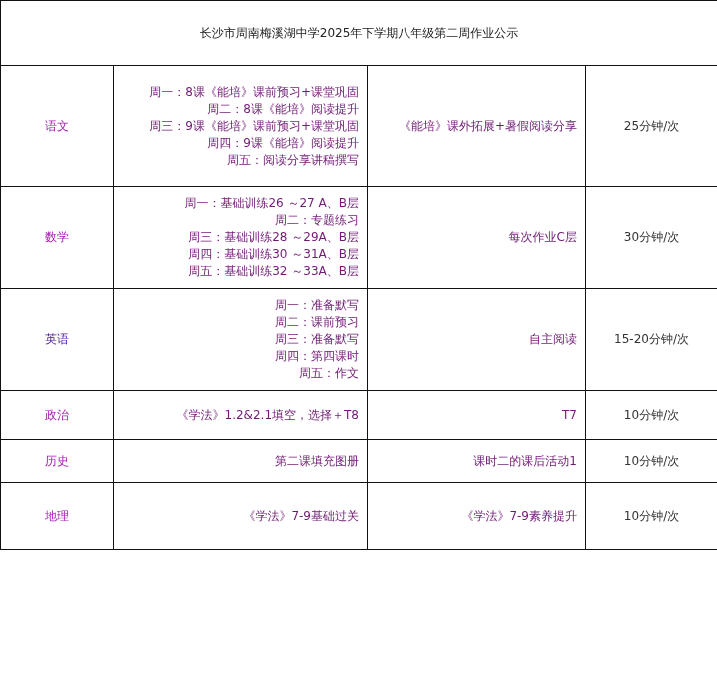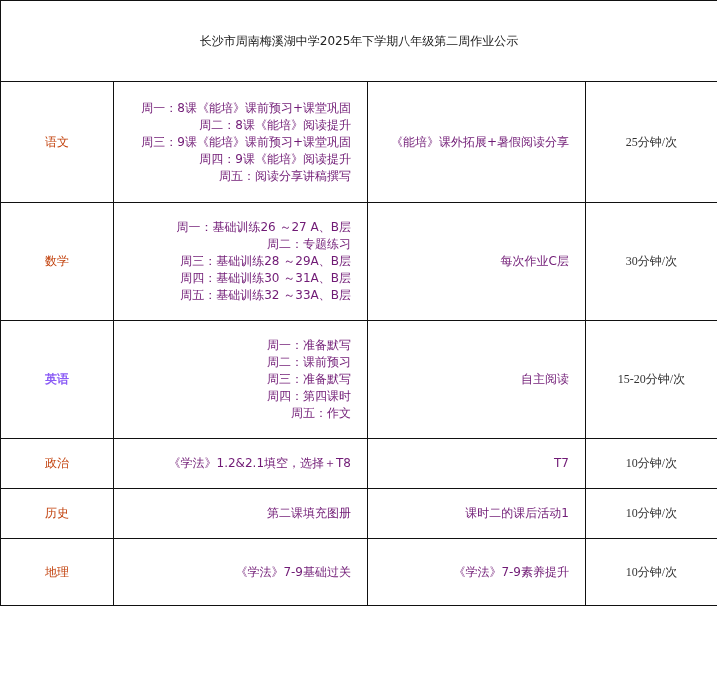--- a/index.html
+++ b/index.html
@@ -4,43 +4,43 @@
   <style>
     html, body { margin: 0; padding: 0; background: #ffffff; }
     body { width: 717px; height: 681px; overflow: hidden; font-family: "DejaVu Sans", "Liberation Sans", sans-serif; color: #222; }
     table.hw {
       border-collapse: collapse;
       width: 717px;
       table-layout: fixed;
     }
     table.hw td {
       border: 1.5px solid #111;
-      padding: 16px;
+      padding: 8px;
       font-size: 12px;
       line-height: 17px;
       vertical-align: middle;
     }
     .title-cell {
       height: 48px;
       text-align: center;
       font-size: 18px;
       color: #222;
       letter-spacing: 0px;
     }
     .head-cell {
       height: 48px;
       text-align: center;
       font-weight: bold;
       font-size: 12px;
       color: #111;
     }
-    .subj { text-align: center; color: #c2410c; }
-    .subj.dark { color: #8b5cf6; font-weight: bold; }
+    .subj { text-align: center; color: #a21caf; }
+    .subj.dark { color: #4c1d95; }
     .basic, .ext { text-align: right; padding-left: 3px !important; color: #701a75; }
-    .time { text-align: center; color: #333; font-family: Liberation Serif, serif; }
+    .time { text-align: center; color: #333; }
     .line { display: block; white-space: nowrap; }
   </style>
 </head>
 <body>
 
 <table class="hw">
   <colgroup>
     <col style="width:113px">
     <col style="width:254px">
     <col style="width:218px">

